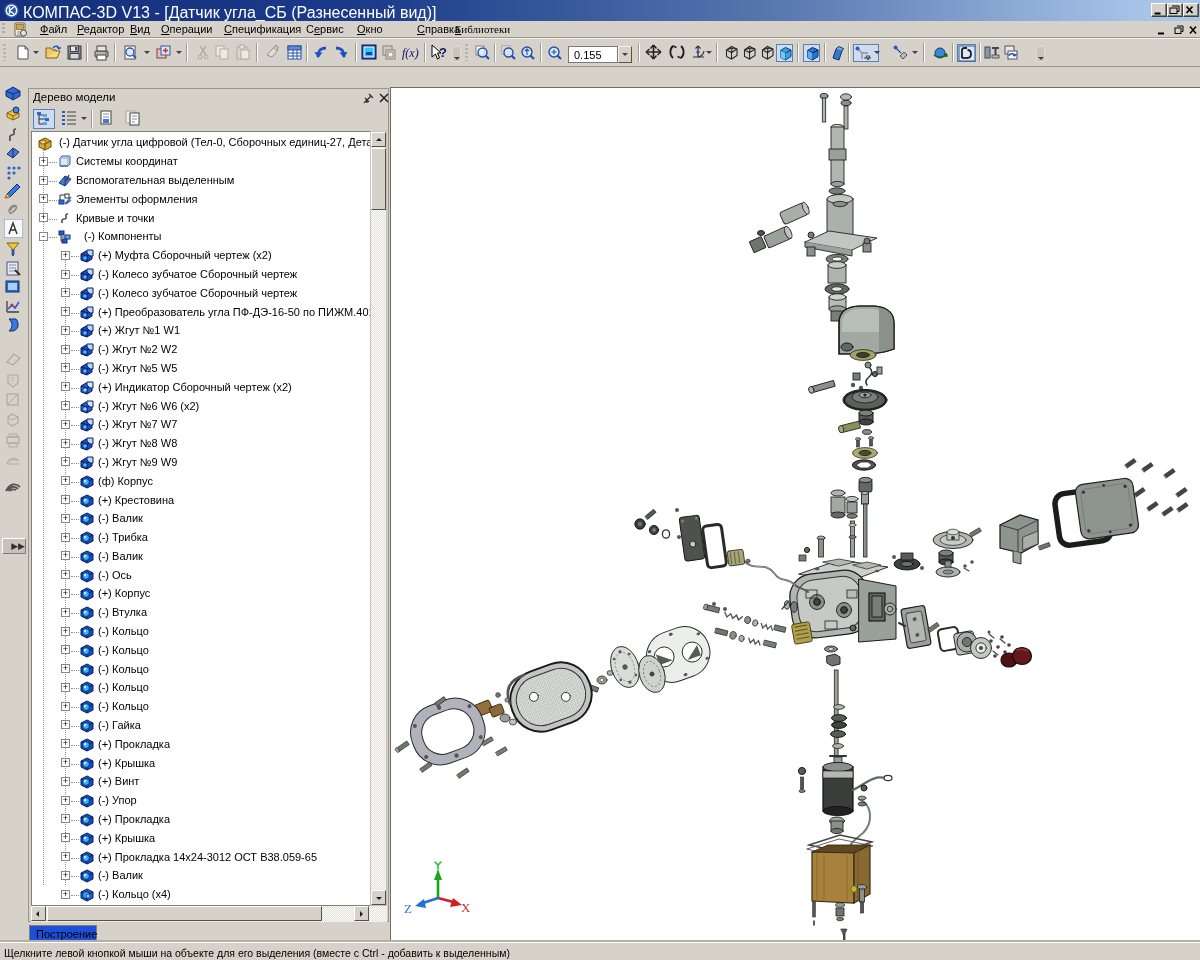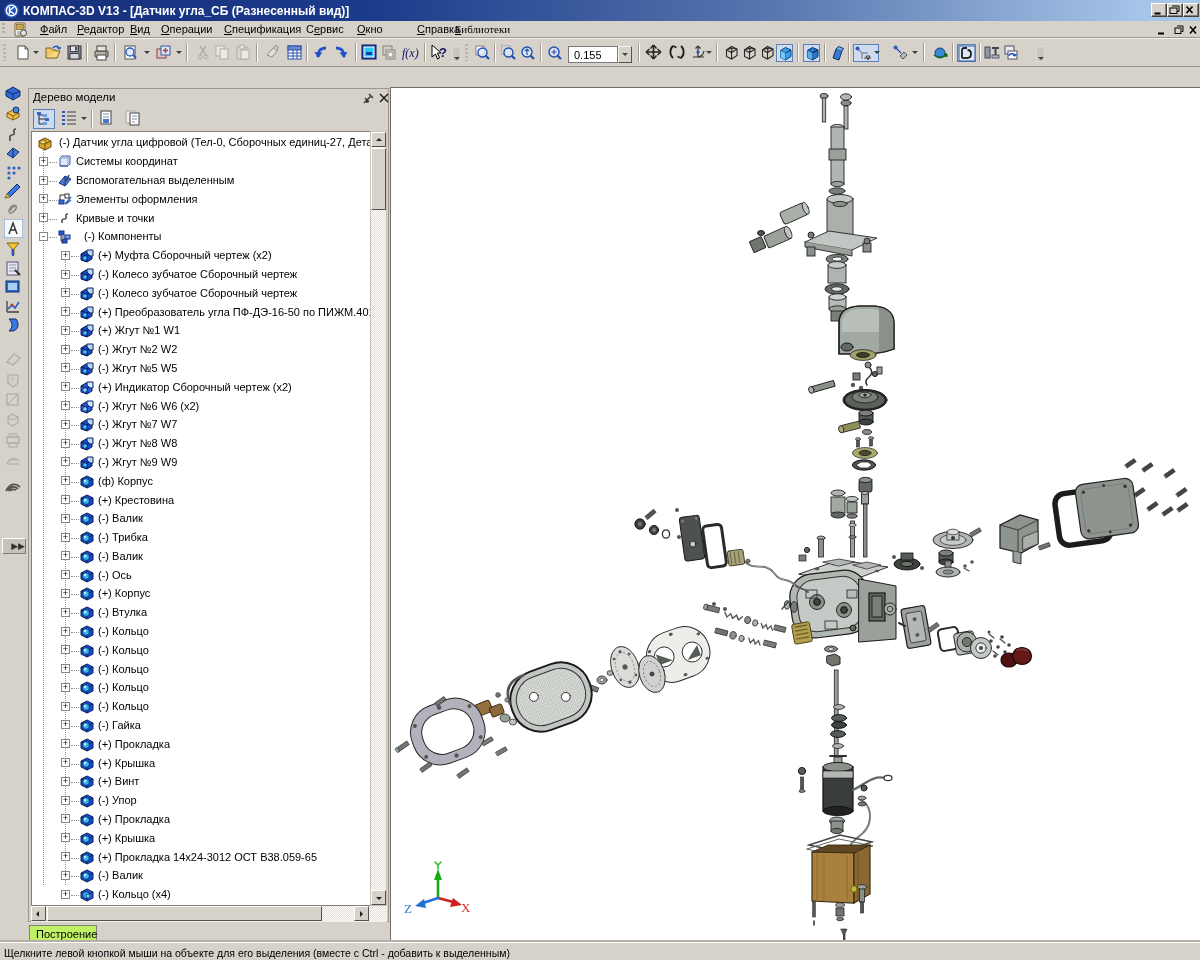--- a/index.html
+++ b/index.html
@@ -3,21 +3,21 @@
 *{margin:0;padding:0;box-sizing:border-box;}
 body{width:1200px;height:960px;overflow:hidden;font-family:"Liberation Sans",sans-serif;background:#d6d2ca;position:relative;}
 .abs{position:absolute;}
 </style></head><body>
 <div class="abs" style="left:0;top:0;width:1200px;height:21px;background:linear-gradient(90deg,#16307c 0%,#1a3a8a 30%,#5878b0 65%,#a6c4e8 95%,#a8c6ea 100%);">
 <svg class="abs" style="left:3px;top:2px;" width="17" height="17">
       <circle cx="8.5" cy="8.5" r="8" fill="#2858b8" stroke="#103070"></circle>
       <circle cx="8.5" cy="8.5" r="5.2" fill="none" stroke="#fff" stroke-width="1.4"></circle>
       <path d="M6.5 5 L6.5 12 M6.5 8.5 L11 5 M6.5 8.5 L11 12" stroke="#fff" stroke-width="1.4" fill="none"></path>
     </svg>
-<div class="abs" style="left:23px;top:4px;color:#fff;font-size:12px;font-weight:bold;">КОМПАС-3D V13 - [Датчик угла_СБ (Разнесенный вид)]</div>
+<div class="abs" style="left:23px;top:4px;color:#fff;font-size:16px;font-weight:normal;">КОМПАС-3D V13 - [Датчик угла_СБ (Разнесенный вид)]</div>
 <div class="abs" style="left:1151px;top:3px;width:16px;height:14px;background:#d6d2ca;border:1px solid #fff;border-right-color:#404040;border-bottom-color:#404040;box-shadow:inset -1px -1px 0 #808080;"></div>
 <div class="abs" style="left:1167px;top:3px;width:16px;height:14px;background:#d6d2ca;border:1px solid #fff;border-right-color:#404040;border-bottom-color:#404040;box-shadow:inset -1px -1px 0 #808080;"></div>
 <div class="abs" style="left:1183px;top:3px;width:16px;height:14px;background:#d6d2ca;border:1px solid #fff;border-right-color:#404040;border-bottom-color:#404040;box-shadow:inset -1px -1px 0 #808080;"></div>
 <svg class="abs" style="left:1151px;top:3px;" width="50" height="14">
       <path d="M3.5 10.5 L9.5 10.5" stroke="#000" stroke-width="2"></path>
       <rect x="19" y="5" width="7" height="5.5" fill="#d6d2ca" stroke="#000"></rect>
       <path d="M21 3 h7 v5.5 h-2" stroke="#000" fill="none"></path>
       <path d="M35.5 3.5 L41.5 10 M41.5 3.5 L35.5 10" stroke="#000" stroke-width="1.7"></path>
     </svg>
 </div>
@@ -741,21 +741,21 @@
 <div class="abs" style="left:2px;top:817px;width:356px;height:16px;background:#f2f0ea;background-image:repeating-conic-gradient(#fff 0 25%,#e2ded6 0 50%);background-size:2px 2px;">
 <div class="abs" style="left:0;top:0;width:15px;height:15px;background:#d6d2ca;border:1px solid #fff;border-right-color:#56524a;border-bottom-color:#56524a;">
         <div style="margin:4px 0 0 4px;width:0;height:0;border:3.5px solid transparent;border-right-color:#202020;border-left-width:0;"></div>
       </div>
 <div class="abs" style="left:16px;top:0;width:275px;height:15px;background:#d6d2ca;border:1px solid #fff;border-right-color:#56524a;border-bottom-color:#56524a;"></div>
 <div class="abs" style="left:323px;top:0;width:15px;height:15px;background:#d6d2ca;border:1px solid #fff;border-right-color:#56524a;border-bottom-color:#56524a;">
         <div style="margin:4px 0 0 5px;width:0;height:0;border:3.5px solid transparent;border-left-color:#202020;border-right-width:0;"></div>
       </div>
 </div>
 </div>
-<div class="abs" style="left:29px;top:925px;width:68px;height:17px;background:#bef264;border:1px solid #828078;border-bottom:none;font-size:11px;padding:2px 0 0 6px;text-align:right;">Построение</div>
+<div class="abs" style="left:29px;top:925px;width:68px;height:17px;background:#1d4ed8;border:1px solid #828078;border-bottom:none;font-size:11px;padding:2px 0 0 6px;text-align:right;">Построение</div>
 <div class="abs" style="left:390px;top:87px;width:810px;height:855px;background:#fff;border-left:1px solid #706c64;border-top:1px solid #706c64;">
 <svg width="810" height="855" viewBox="390 87 810 855">
 <defs>
 <pattern id="mesh" width="3" height="3" patternUnits="userSpaceOnUse">
 <rect width="3" height="3" fill="#e4e6e2"></rect>
 <path d="M0 0 L3 3 M3 0 L0 3" stroke="#9aa09a" stroke-width="0.5"></path>
 </pattern>
 </defs>
 <g stroke-linecap="round" stroke-width="0.9">
 

